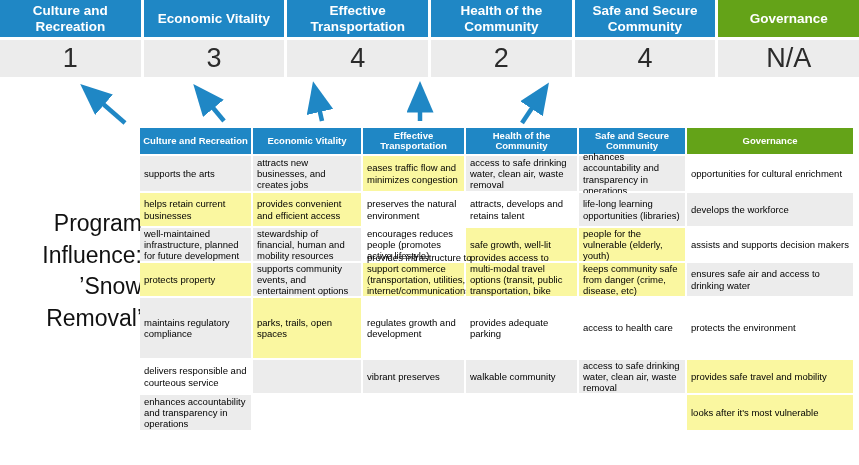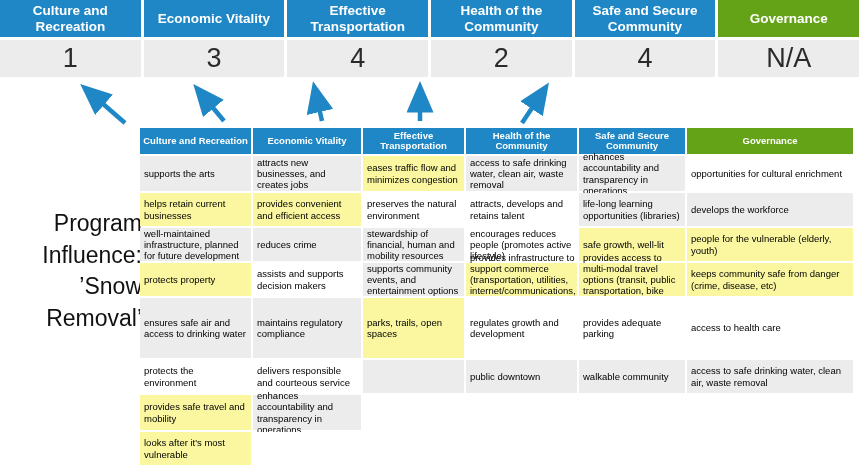--- a/index.html
+++ b/index.html
@@ -88,41 +88,40 @@
       <div class="m-cell bg-gray">access to safe drinking water, clean air, waste removal</div>
       <div class="m-cell bg-gray">enhances accountability and transparency in operations</div>
       <div class="m-cell bg-white">opportunities for cultural enrichment</div>
       <div class="m-cell bg-yellow">helps retain current businesses</div>
       <div class="m-cell bg-yellow">provides convenient and efficient access</div>
       <div class="m-cell bg-white">preserves the natural environment</div>
       <div class="m-cell bg-white">attracts, develops and retains talent</div>
       <div class="m-cell bg-gray">life-long learning opportunities (libraries)</div>
       <div class="m-cell bg-gray">develops the workforce</div>
       <div class="m-cell bg-gray">well-maintained infrastructure, planned for future development</div>
-      <div class="m-cell bg-gray">reduces crime</div>
       <div class="m-cell bg-gray">stewardship of financial, human and mobility resources</div>
       <div class="m-cell bg-white">encourages reduces people (promotes active lifestyle)</div>
       <div class="m-cell bg-yellow">safe growth, well-lit</div>
       <div class="m-cell bg-yellow">people for the vulnerable (elderly, youth)</div>
+      <div class="m-cell bg-white">assists and supports decision makers</div>
       <div class="m-cell bg-yellow">protects property</div>
-      <div class="m-cell bg-white">assists and supports decision makers</div>
       <div class="m-cell bg-gray">supports community events, and entertainment options</div>
       <div class="m-cell bg-yellow">provides infrastructure to support commerce (transportation, utilities, internet/communications, smart cities, etc)</div>
       <div class="m-cell bg-yellow">provides access to multi-modal travel options (transit, public transportation, bike lanes, trails)</div>
       <div class="m-cell bg-yellow">keeps community safe from danger (crime, disease, etc)</div>
       <div class="m-cell bg-gray">ensures safe air and access to drinking water</div>
       <div class="m-cell bg-gray">maintains regulatory compliance</div>
       <div class="m-cell bg-yellow">parks, trails, open spaces</div>
       <div class="m-cell bg-white">regulates growth and development</div>
       <div class="m-cell bg-white">provides adequate parking</div>
       <div class="m-cell bg-white">access to health care</div>
       <div class="m-cell bg-white">protects the environment</div>
       <div class="m-cell bg-white">delivers responsible and courteous service</div>
       <div class="m-cell bg-gray"></div>
-      <div class="m-cell bg-gray">public downtown</div>
+      <div class="m-cell bg-gray">vibrant preserves</div>
       <div class="m-cell bg-gray">walkable community</div>
       <div class="m-cell bg-gray">access to safe drinking water, clean air, waste removal</div>
       <div class="m-cell bg-yellow">provides safe travel and mobility</div>
       <div class="m-cell bg-gray">enhances accountability and transparency in operations</div>
       <div class="m-cell bg-white"></div>
       <div class="m-cell bg-white"></div>
       <div class="m-cell bg-white"></div>
       <div class="m-cell bg-white"></div>
       <div class="m-cell bg-yellow">looks after it's most vulnerable</div>
       <div class="m-cell bg-white"></div>

